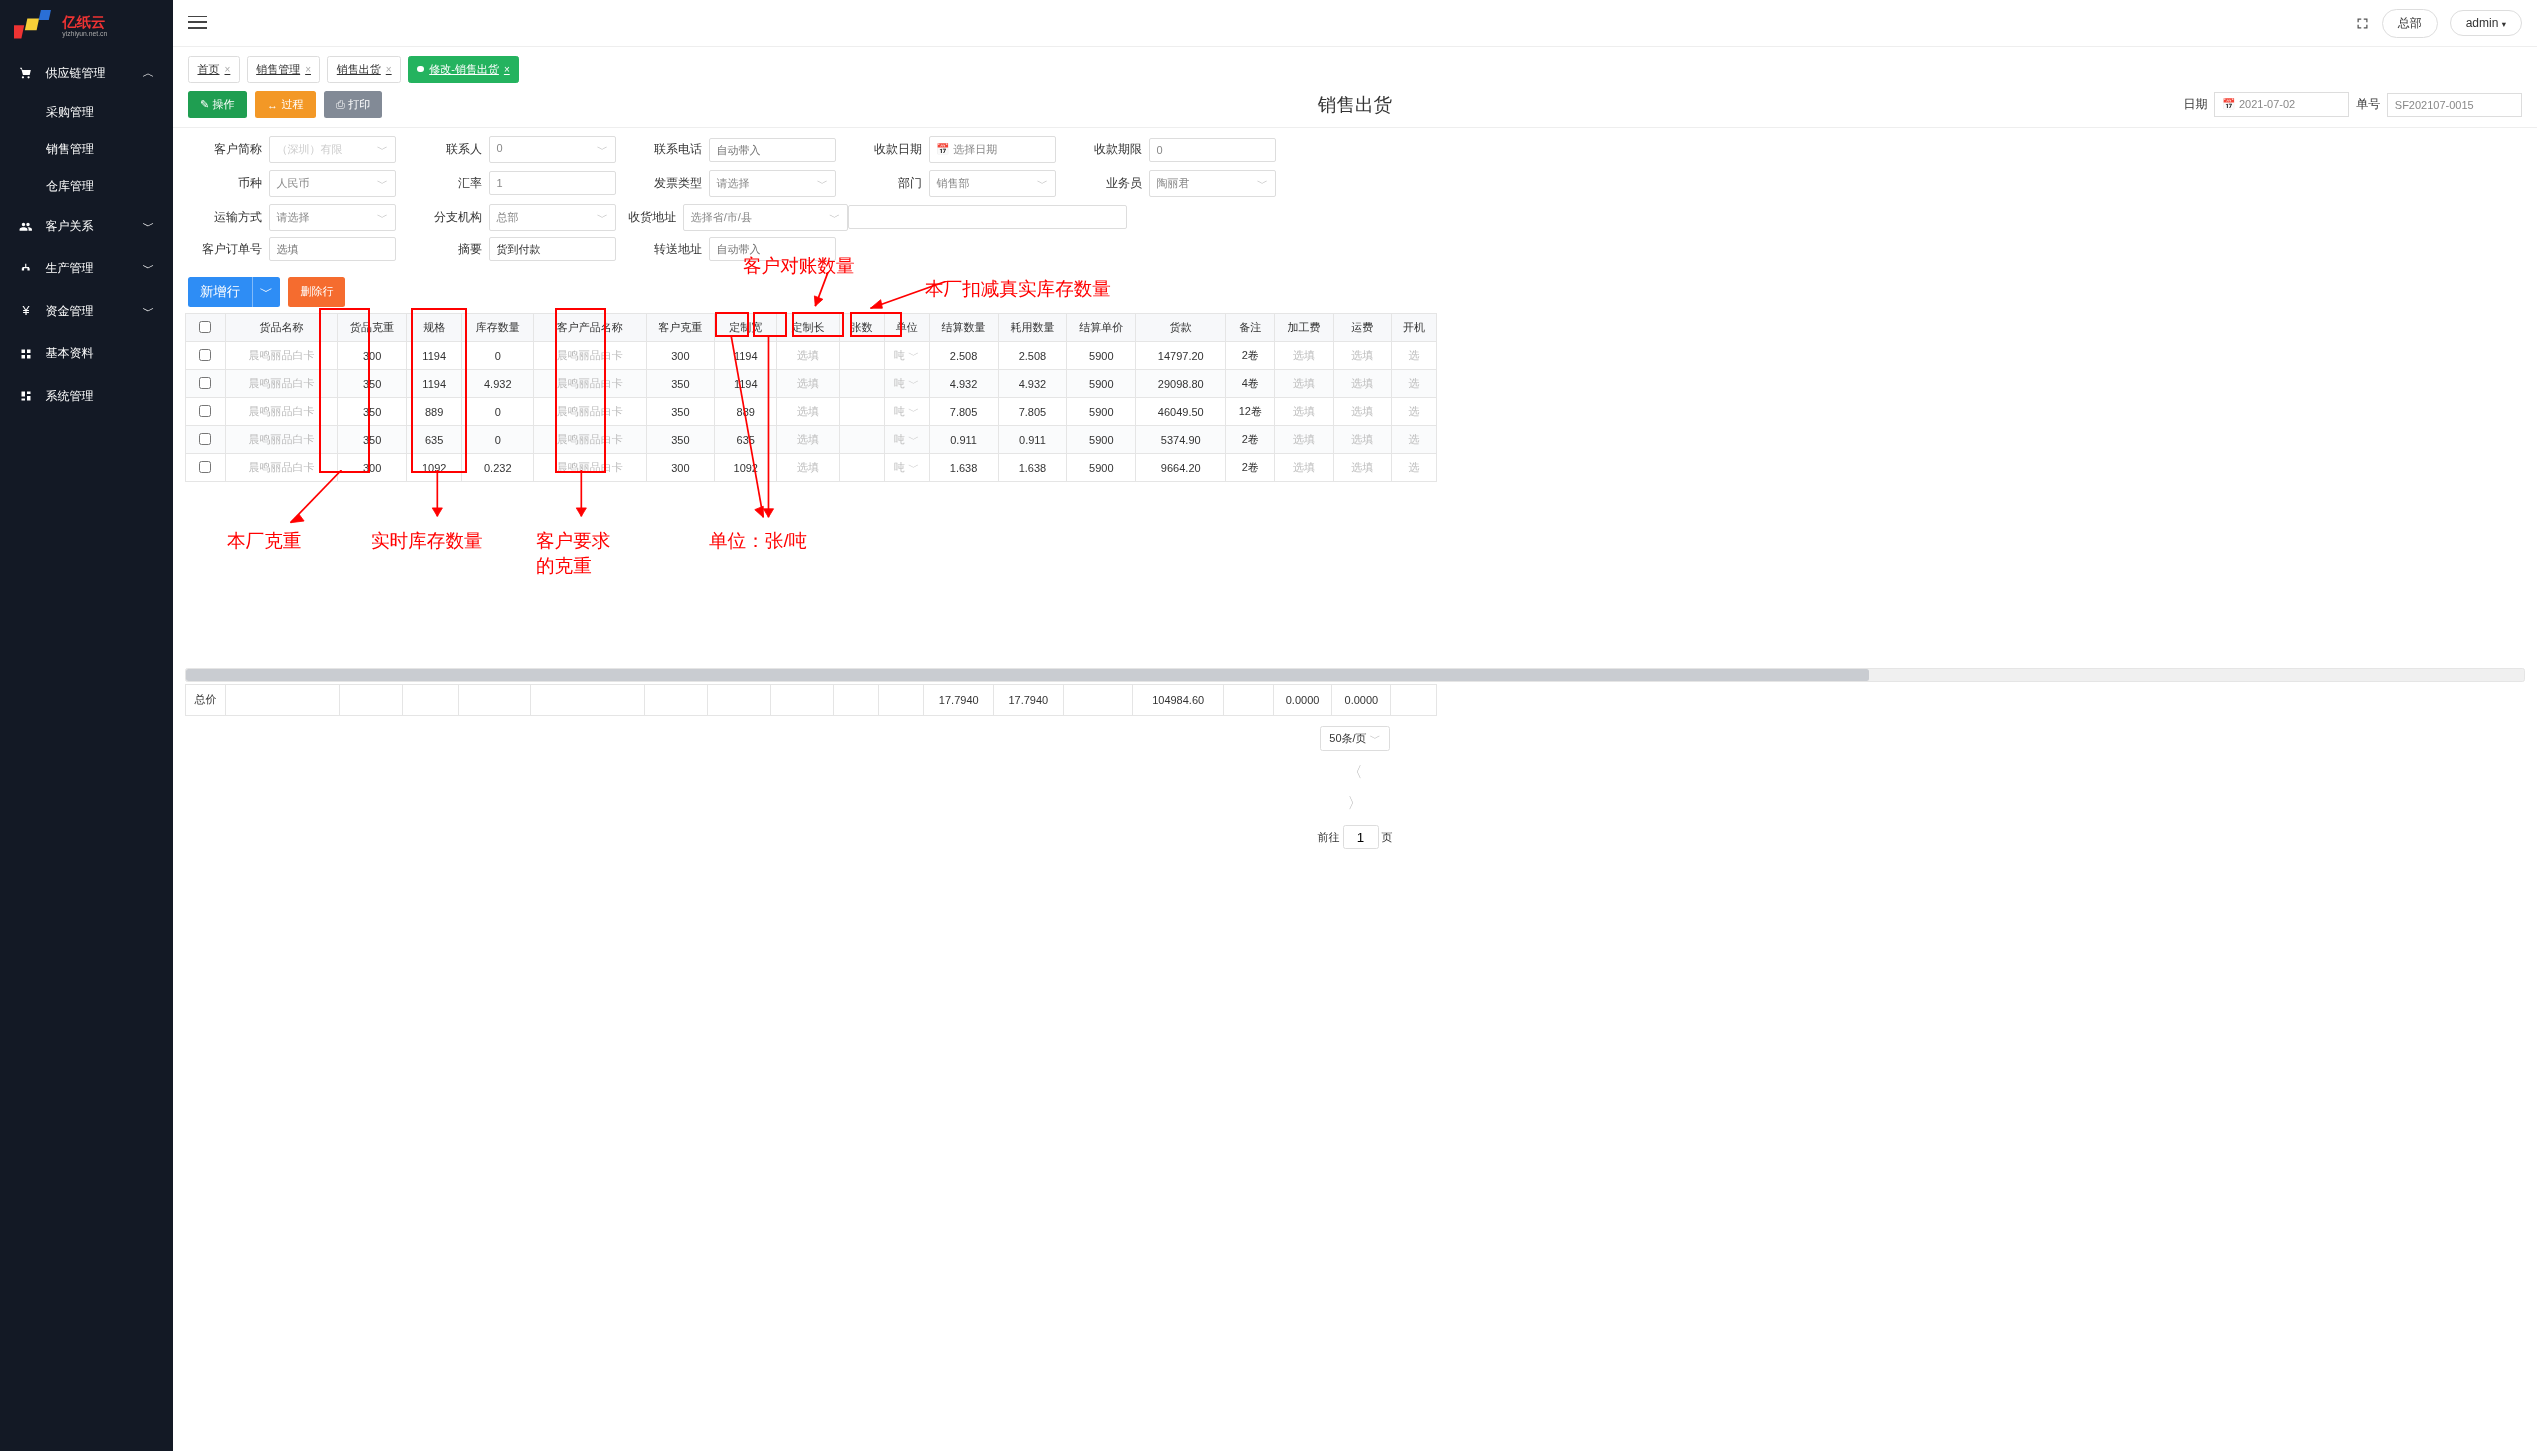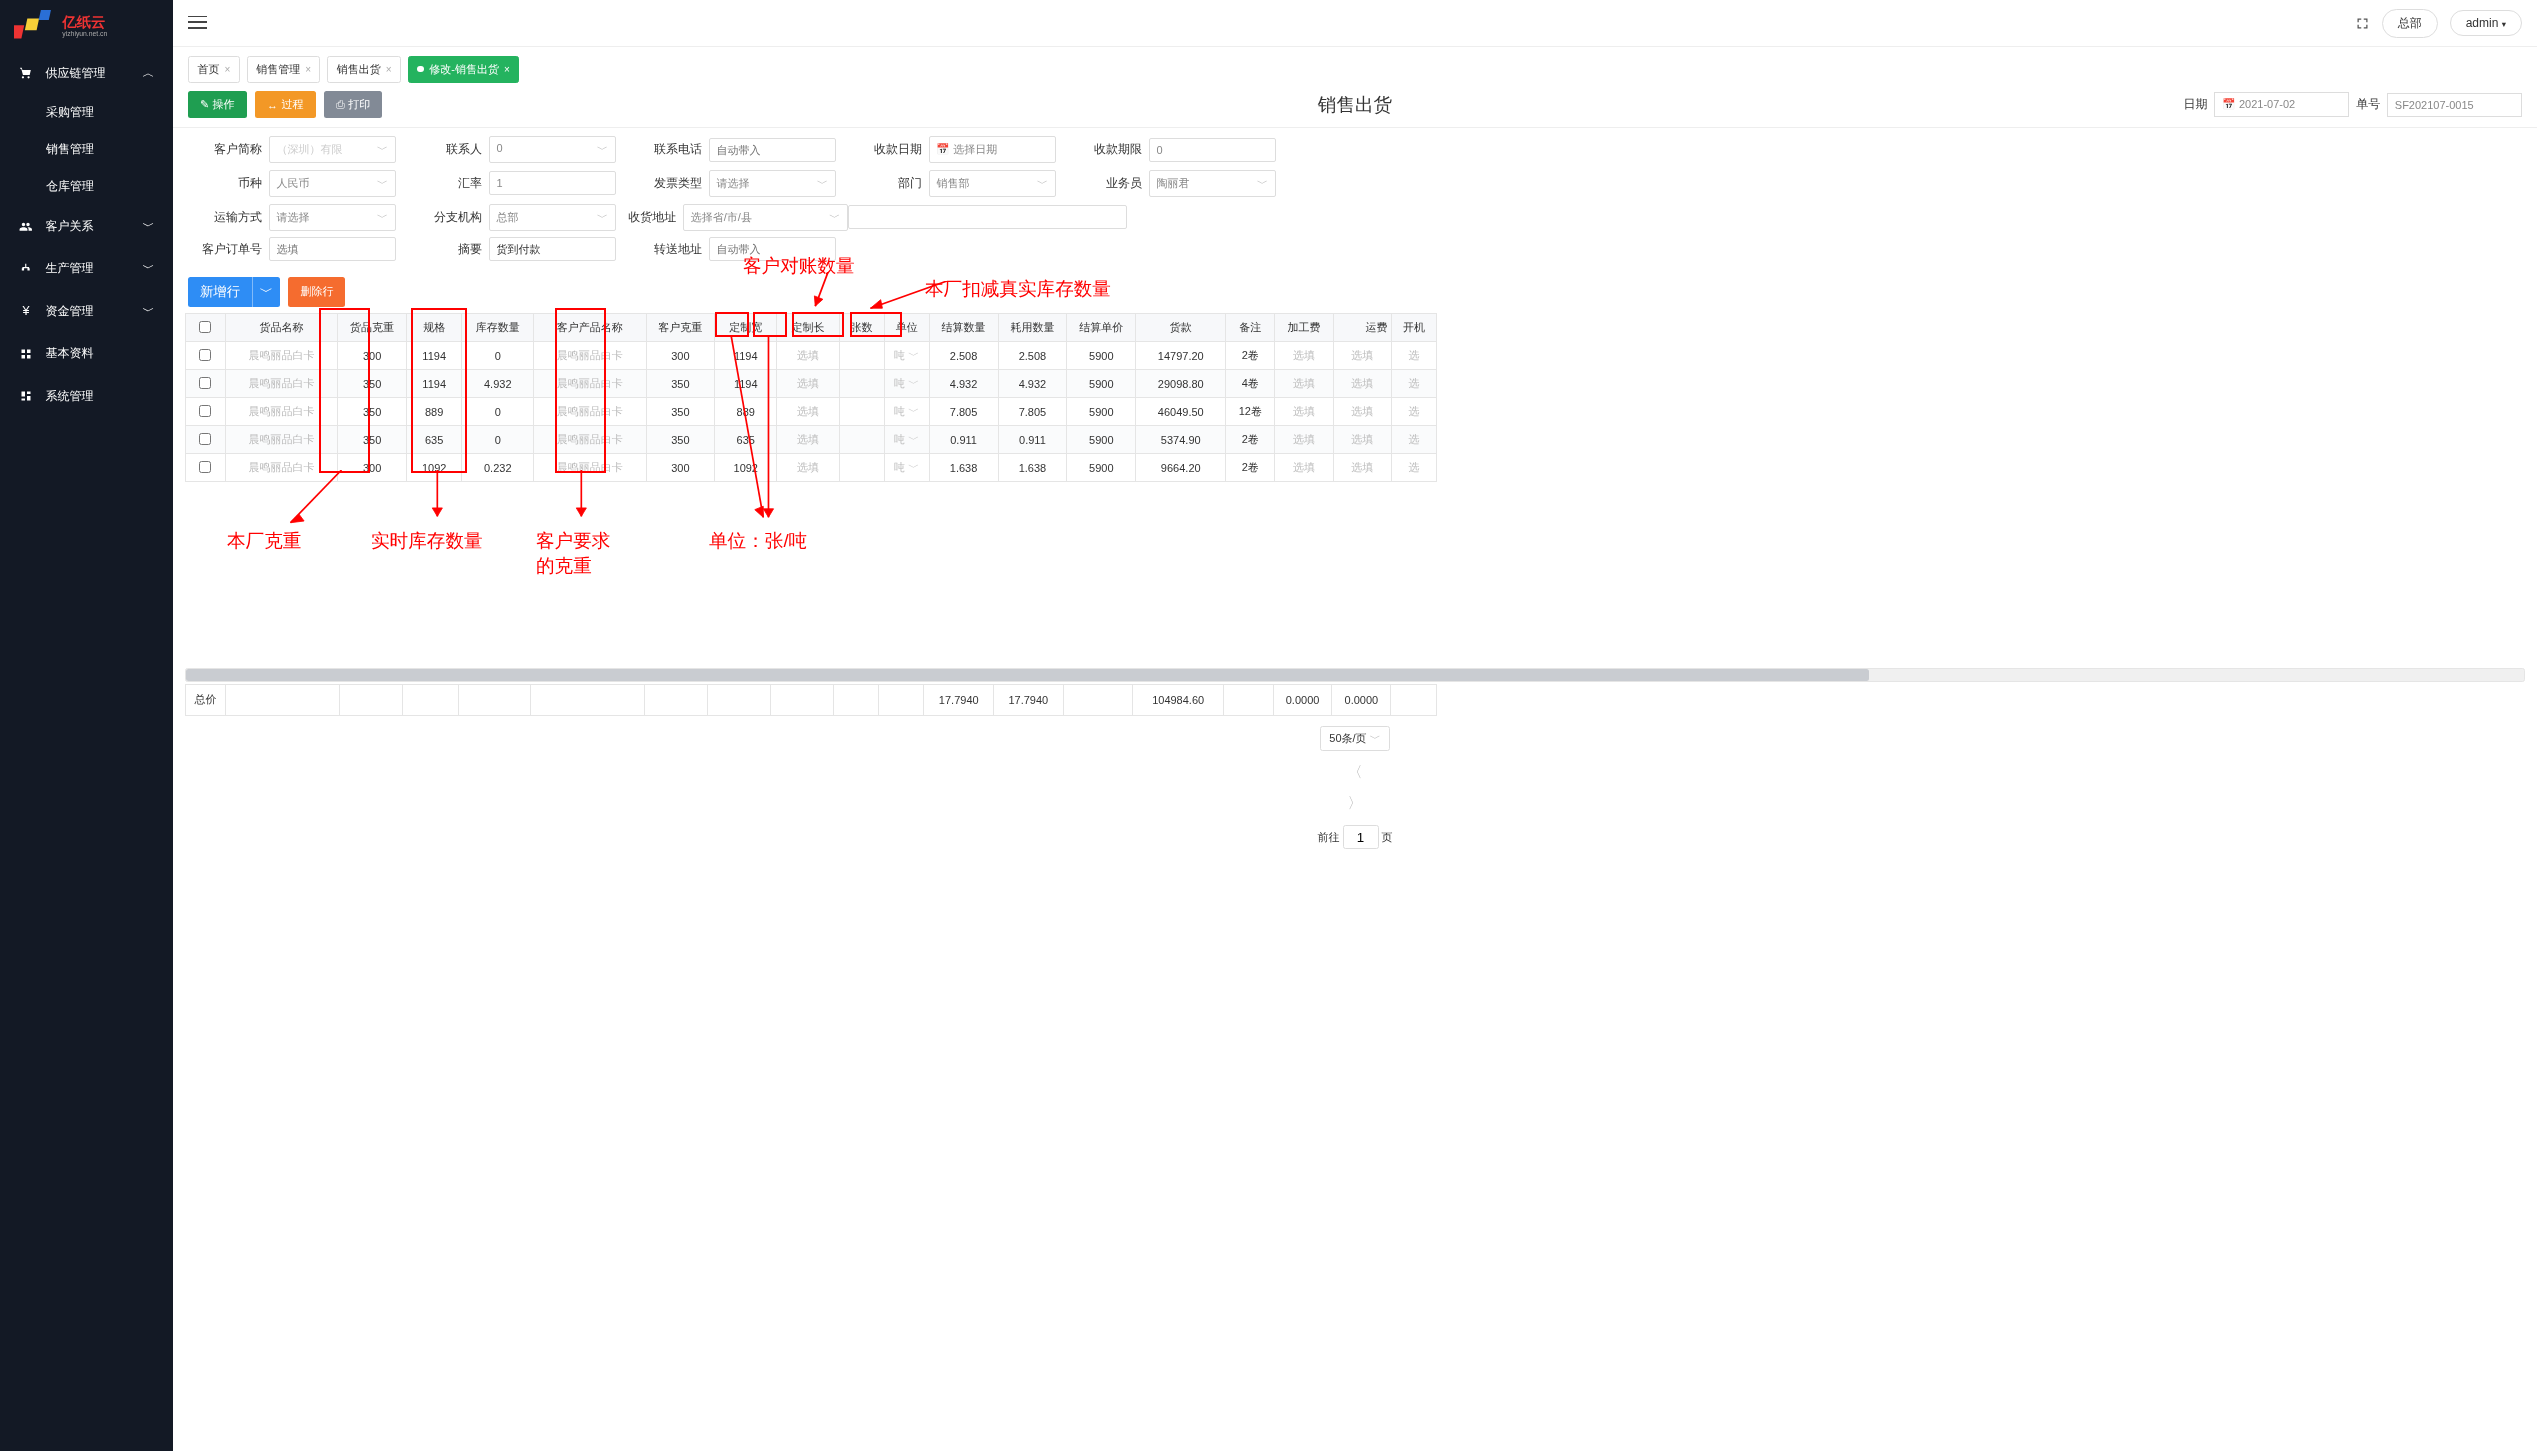--- a/index.html
+++ b/index.html
@@ -22,21 +22,21 @@
 .main{flex:1;display:flex;flex-direction:column;overflow:hidden;}
 .topbar{height:47px;display:flex;align-items:center;padding:0 15px;border-bottom:0.8px solid #eee;}
 .burger{width:18.6px;height:15px;cursor:pointer;}
 .burger span{display:block;height:1.7px;background:#444;margin-bottom:4.2px;}
 .top-right{margin-left:auto;display:flex;align-items:center;gap:12px;}
 .fs-icon{cursor:pointer;}
 .pill{border:0.8px solid #ddd;border-radius:15px;padding:5px 15px;cursor:pointer;font-size:12px;}
 .pill .sd{font-size:8.5px;margin-left:3.4px;}
 
 .tabs{display:flex;padding:8.5px 15px 0;gap:6.8px;}
-.tab{border:0.8px solid #ddd;border-radius:2.5px;padding:5px 8.5px;font-size:11px;display:flex;align-items:center;gap:5px;cursor:pointer;}
+.tab{border:0.8px solid #ddd;border-radius:2.5px;padding:5px 8.5px;font-size:11px;display:flex;align-items:center;gap:5px;cursor:pointer;text-decoration:underline;}
 .tab .x{color:#aaa;font-size:10px;}
 .tab.active{background:#24b35f;color:#fff;border-color:#24b35f;}
 .tab.active .x{color:#fff;}
 .tab.active .dot{width:6.8px;height:6.8px;border-radius:50%;background:#fff;display:inline-block;}
 
 .toolbar-row{display:flex;align-items:center;padding:8.5px 15px;border-bottom:0.8px solid #eee;gap:8.5px;}
 .btn{border:none;border-radius:2.5px;padding:6px 12px;color:#fff;cursor:pointer;font-size:11px;display:inline-flex;align-items:center;gap:3.4px;}
 .btn-green{background:#1f9e51;}
 .btn-orange{background:#f39826;}
 .btn-gray{background:#828a96;}
@@ -334,21 +334,21 @@
               <th style="width: 47px;">定制宽</th>
               <th style="width: 47px;">定制长</th>
               <th style="width: 34px;">张数</th>
               <th style="width: 34px;">单位</th>
               <th style="width: 52px;">结算数量</th>
               <th style="width: 52px;">耗用数量</th>
               <th style="width: 52px;">结算单价</th>
               <th style="width: 68px;">货款</th>
               <th style="width: 37px;">备注</th>
               <th style="width: 44px;">加工费</th>
-              <th style="width: 44px; text-align: right;">运费</th>
+              <th style="width: 44px;">运费</th>
               <th style="width: 34px;">开机</th>
             </tr>
           </thead>
         <tbody id="data-body">
             <tr>
               <td><input type="checkbox" class="chk" style=""></td>
               <td class="light">晨鸣丽品白卡</td>
               <td>300</td>
               <td>1194</td>
               <td>0</td>

